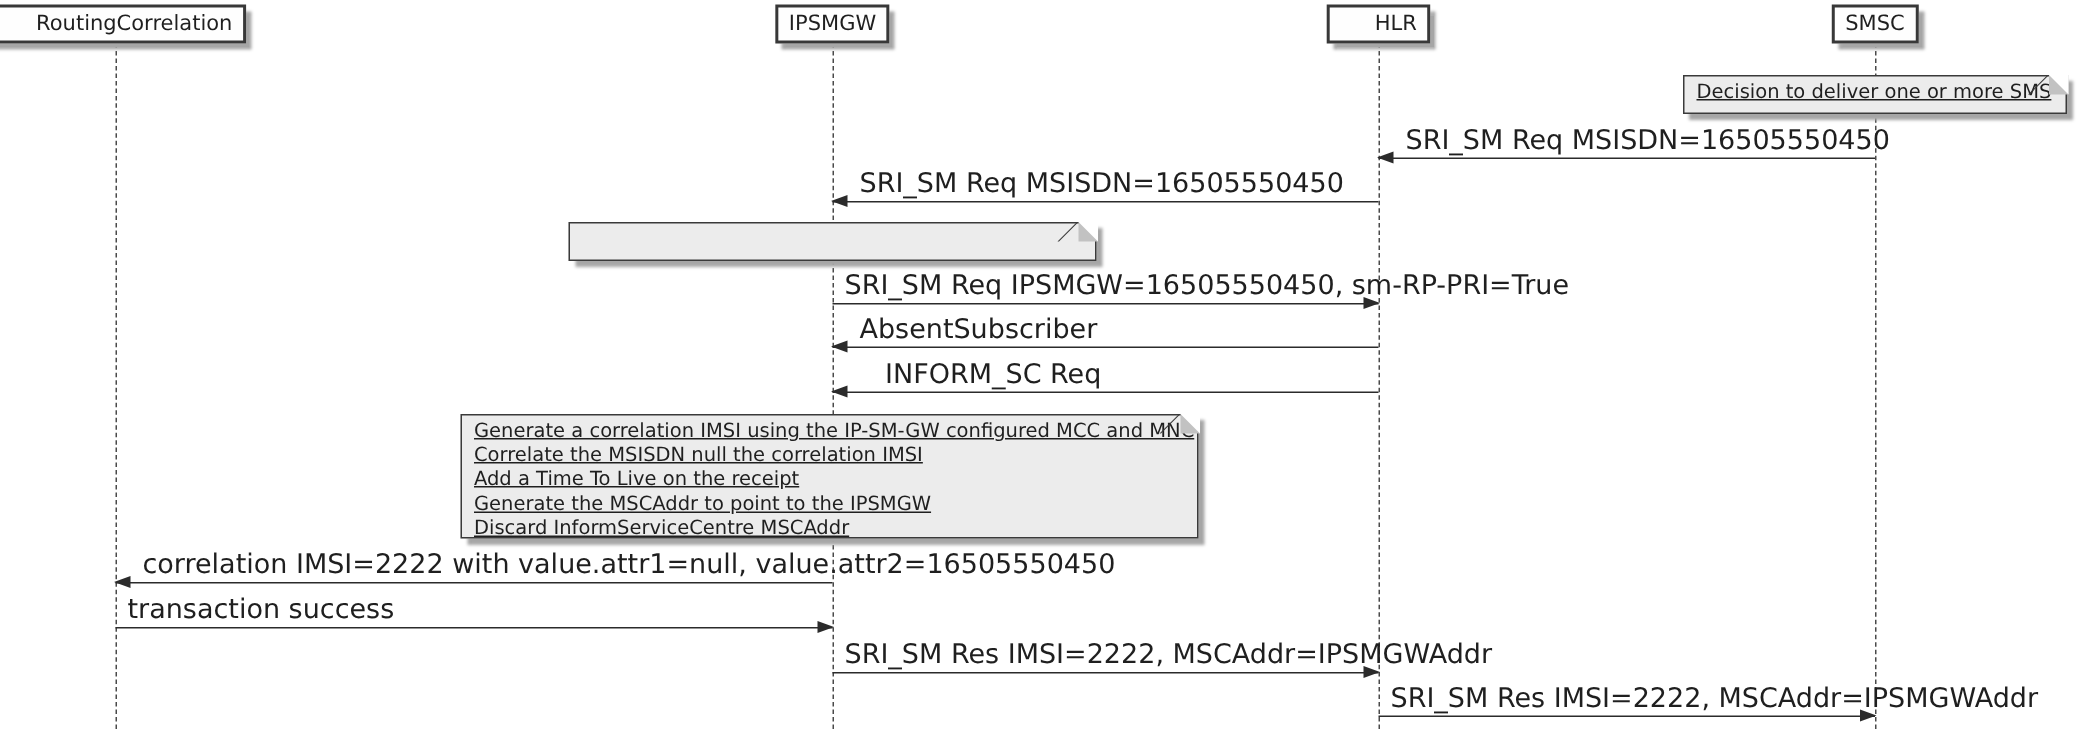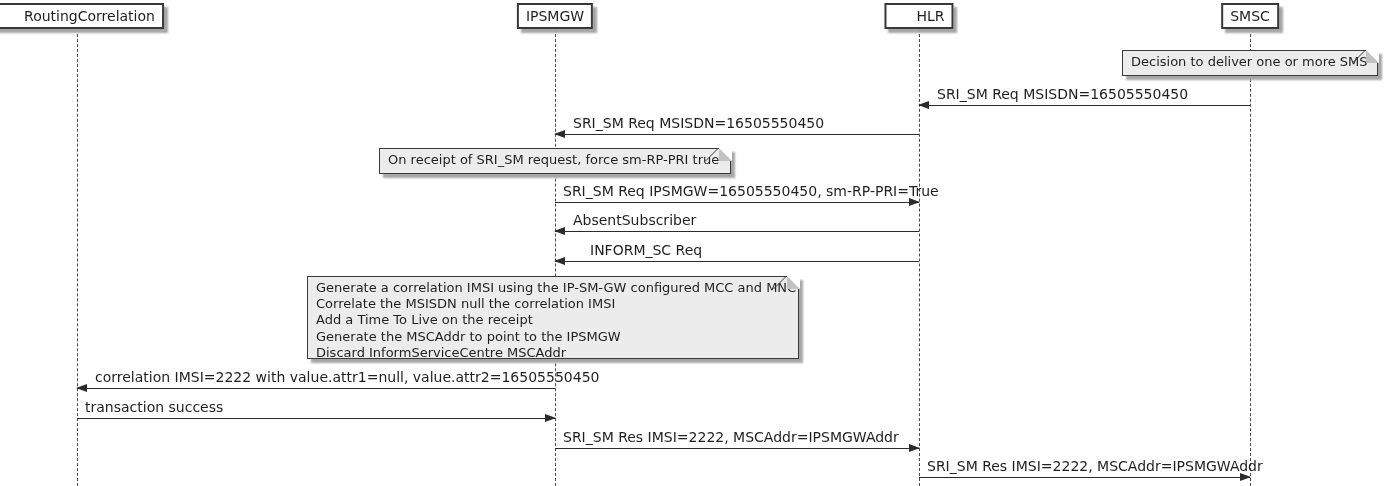--- a/index.html
+++ b/index.html
@@ -37,20 +37,21 @@
   }
   .note {
     position: absolute;
     background: var(--nfill, #ececec);
     border: 1.5px solid var(--nborder, #3a3a3a);
     box-shadow: 4px 4px 2px var(--shadow, #a6a6a6);
     box-sizing: border-box;
     font-size: 13px;
     color: var(--text, #1f1f1f);
     padding: 3px 8px 3px 8px;
+    text-decoration: underline;
   }
   .note-line {
     line-height: 16.2px;
     white-space: nowrap;
   }
   .note-fold {
     position: absolute;
     top: -1.5px;
     right: -1.5px;
     width: 0;
@@ -85,21 +86,21 @@
   .arrowhead.left {
     left: -1px;
     border-right: 11px solid var(--line, #2b2b2b);
   }
   .arrowhead.right {
     right: -1px;
     border-left: 11px solid var(--line, #2b2b2b);
   }
   .message-label {
     position: absolute;
-    font-size: 14px;
+    font-size: 18px;
     color: var(--text, #1f1f1f);
     white-space: nowrap;
     line-height: 16px;
   }
 </style>
 </head>
 <body>
 
 <div id="diagram">
     <div class="lifeline" style="left: 77px; top: 29px; height: 457px;"></div>
@@ -143,21 +144,20 @@
     </div>
     <div class="message-label" style="left: 927px; top: 458px;">SRI_SM Res IMSI=2222, MSCAddr=IPSMGWAddr</div>
     <div class="note" style="left: 1122px; top: 50px; width: 256px; height: 26px;">
       <div class="note-fold"></div>
       <div class="note-fold-edge"></div>
       <div class="note-line">Decision to deliver one or more SMS</div>
     </div>
     <div class="note" style="left: 379px; top: 148px; width: 352px; height: 26px;">
       <div class="note-fold"></div>
       <div class="note-fold-edge"></div>
-      <div class="note-line">On receipt of SRI_SM request, force sm-RP-PRI true</div>
     </div>
     <div class="note" style="left: 307px; top: 276px; width: 492px; height: 83px;">
       <div class="note-fold"></div>
       <div class="note-fold-edge"></div>
       <div class="note-line">Generate a correlation IMSI using the IP-SM-GW configured MCC and MNC</div>
       <div class="note-line">Correlate the MSISDN null the correlation IMSI</div>
       <div class="note-line">Add a Time To Live on the receipt</div>
       <div class="note-line">Generate the MSCAddr to point to the IPSMGW</div>
       <div class="note-line">Discard InformServiceCentre MSCAddr</div>
     </div>

